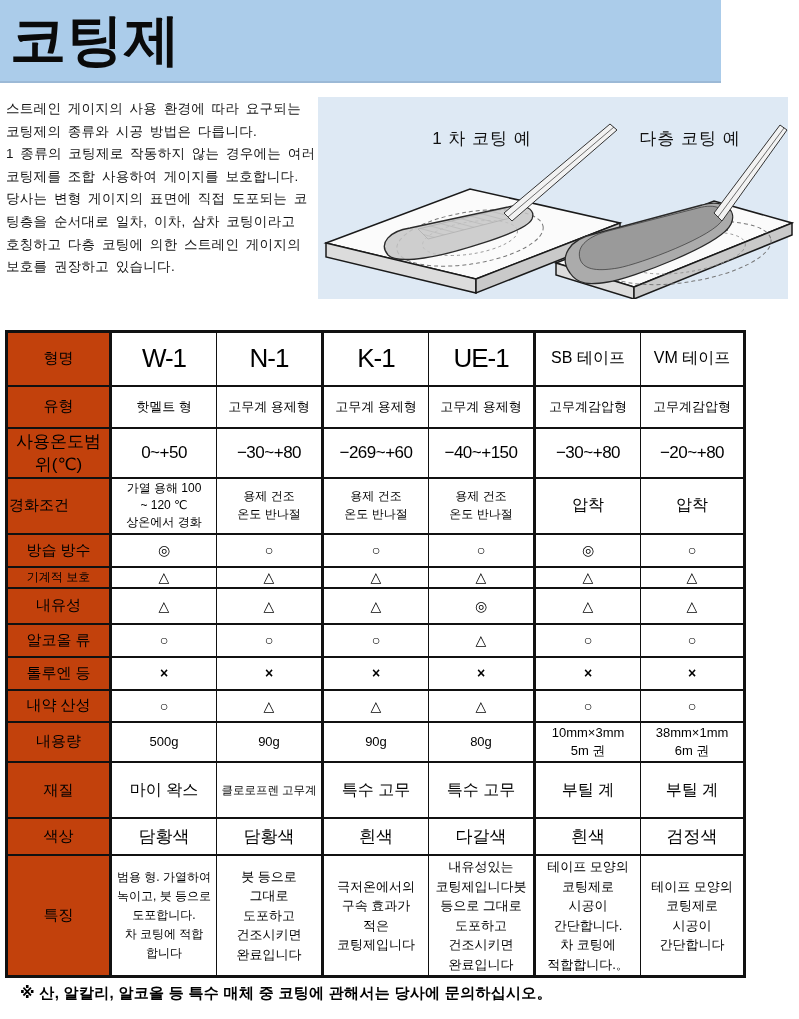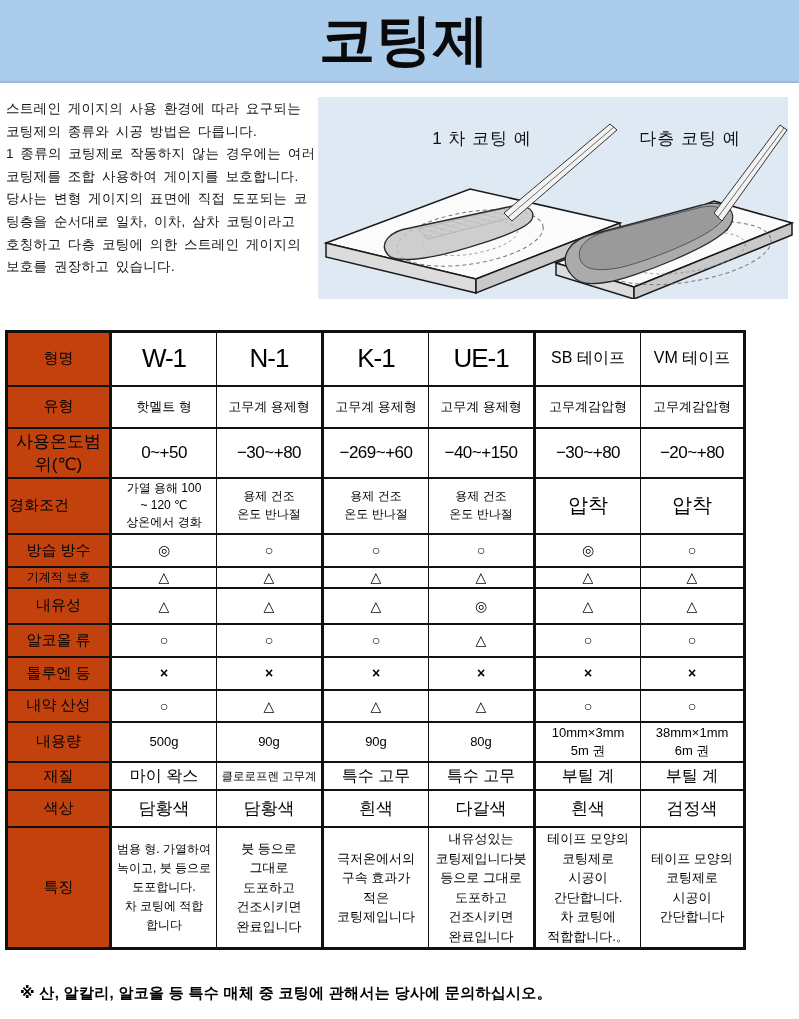--- a/index.html
+++ b/index.html
@@ -1,21 +1,21 @@
 <!DOCTYPE html>
 <html><head>
 <meta charset="utf-8">
 <style>
   html,body { margin:0; padding:0; }
   body {
     width:799px; height:1019px; position:relative; background:#ffffff;
     font-family:"Liberation Sans","DejaVu Sans",sans-serif; color:#000;
   }
   
-  .banner { position:absolute; left:0; top:0; width:799px; height:81px; background:#abccea; border-bottom:2px solid #9cb9d6;text-align:center; }
+  .banner { position:absolute; left:0; top:0; width:721px; height:81px; background:#abccea; border-bottom:2px solid #9cb9d6; }
   .banner h1 { margin:0; padding:2px 0 0 10px; font-size:56px; line-height:76px; font-weight:700; color:#0a0a0a; letter-spacing:1px; }
   
   .intro {
     position:absolute; left:6px; top:98px; width:316px;
     font-size:13.5px; line-height:22.6px; color:#141414;
     white-space:pre-line; word-spacing:2.5px; letter-spacing:0.3px;
   }
   
   .illus { position:absolute; left:318px; top:97px; width:470px; height:202px; background:#dee9f4; }
   .illus svg { display:block; }
@@ -37,21 +37,21 @@
   .ct th:nth-child(6), .ct td:nth-child(6) { border-left-width:3px; }
   .lbl { background:#c2410c; font-size:15px; font-weight:400; }
   .lbl.sm  { font-size:17px; }
   .lbl.sm2 { font-size:12px; }
   .lbl.left { text-align:left; padding-left:1px; }
   .model    { font-size:26px; font-weight:700; letter-spacing:-1px; }
   .model-sm { font-size:16px; font-weight:400; }
   .v-type  { font-size:13px; font-weight:700; }
   .v-temp  { font-size:17px; font-weight:700; letter-spacing:-0.5px; }
   .v-cure  { font-size:12px; font-weight:700; white-space:pre-line; line-height:1.45; }
-  .v-press { font-size:20px; }
+  .v-press { font-size:16px; }
   .v-sym   { font-size:14px; }
   .v-qty   { font-size:13px; font-weight:700; white-space:pre-line; line-height:1.4; }
   .v-mat   { font-size:16px; }
   .v-mat-sm{ font-size:11.5px; font-weight:700; }
   .v-color { font-size:17px; }
   .v-feat  { font-size:13px; text-align:left; vertical-align:top;
              white-space:pre-line; line-height:1.5; padding:5px 2px 2px 5px; }
   .v-feat-sm { font-size:12px; font-weight:700; line-height:1.6; }
   
   .footnote { position:absolute; left:20px; top:984px; font-size:15px; font-weight:700; letter-spacing:0.3px; }
@@ -219,21 +219,21 @@
     <td class="lbl">내용량</td>
     <td class="v-qty">500g</td>
     <td class="v-qty">90g</td>
     <td class="v-qty">90g</td>
     <td class="v-qty">80g</td>
     <td class="v-qty">10mm×3mm
 5m 권</td>
     <td class="v-qty">38mm×1mm
 6m 권</td>
   </tr>
-  <tr style="height:28px">
+  <tr style="height:56px">
     <td class="lbl">재질</td>
     <td class="v-mat">마이 왁스</td>
     <td class="v-mat v-mat-sm">클로로프렌 고무계</td>
     <td class="v-mat">특수 고무</td>
     <td class="v-mat">특수 고무</td>
     <td class="v-mat">부틸 계</td>
     <td class="v-mat">부틸 계</td>
   </tr>
   <tr style="height:37px">
     <td class="lbl">색상</td>

